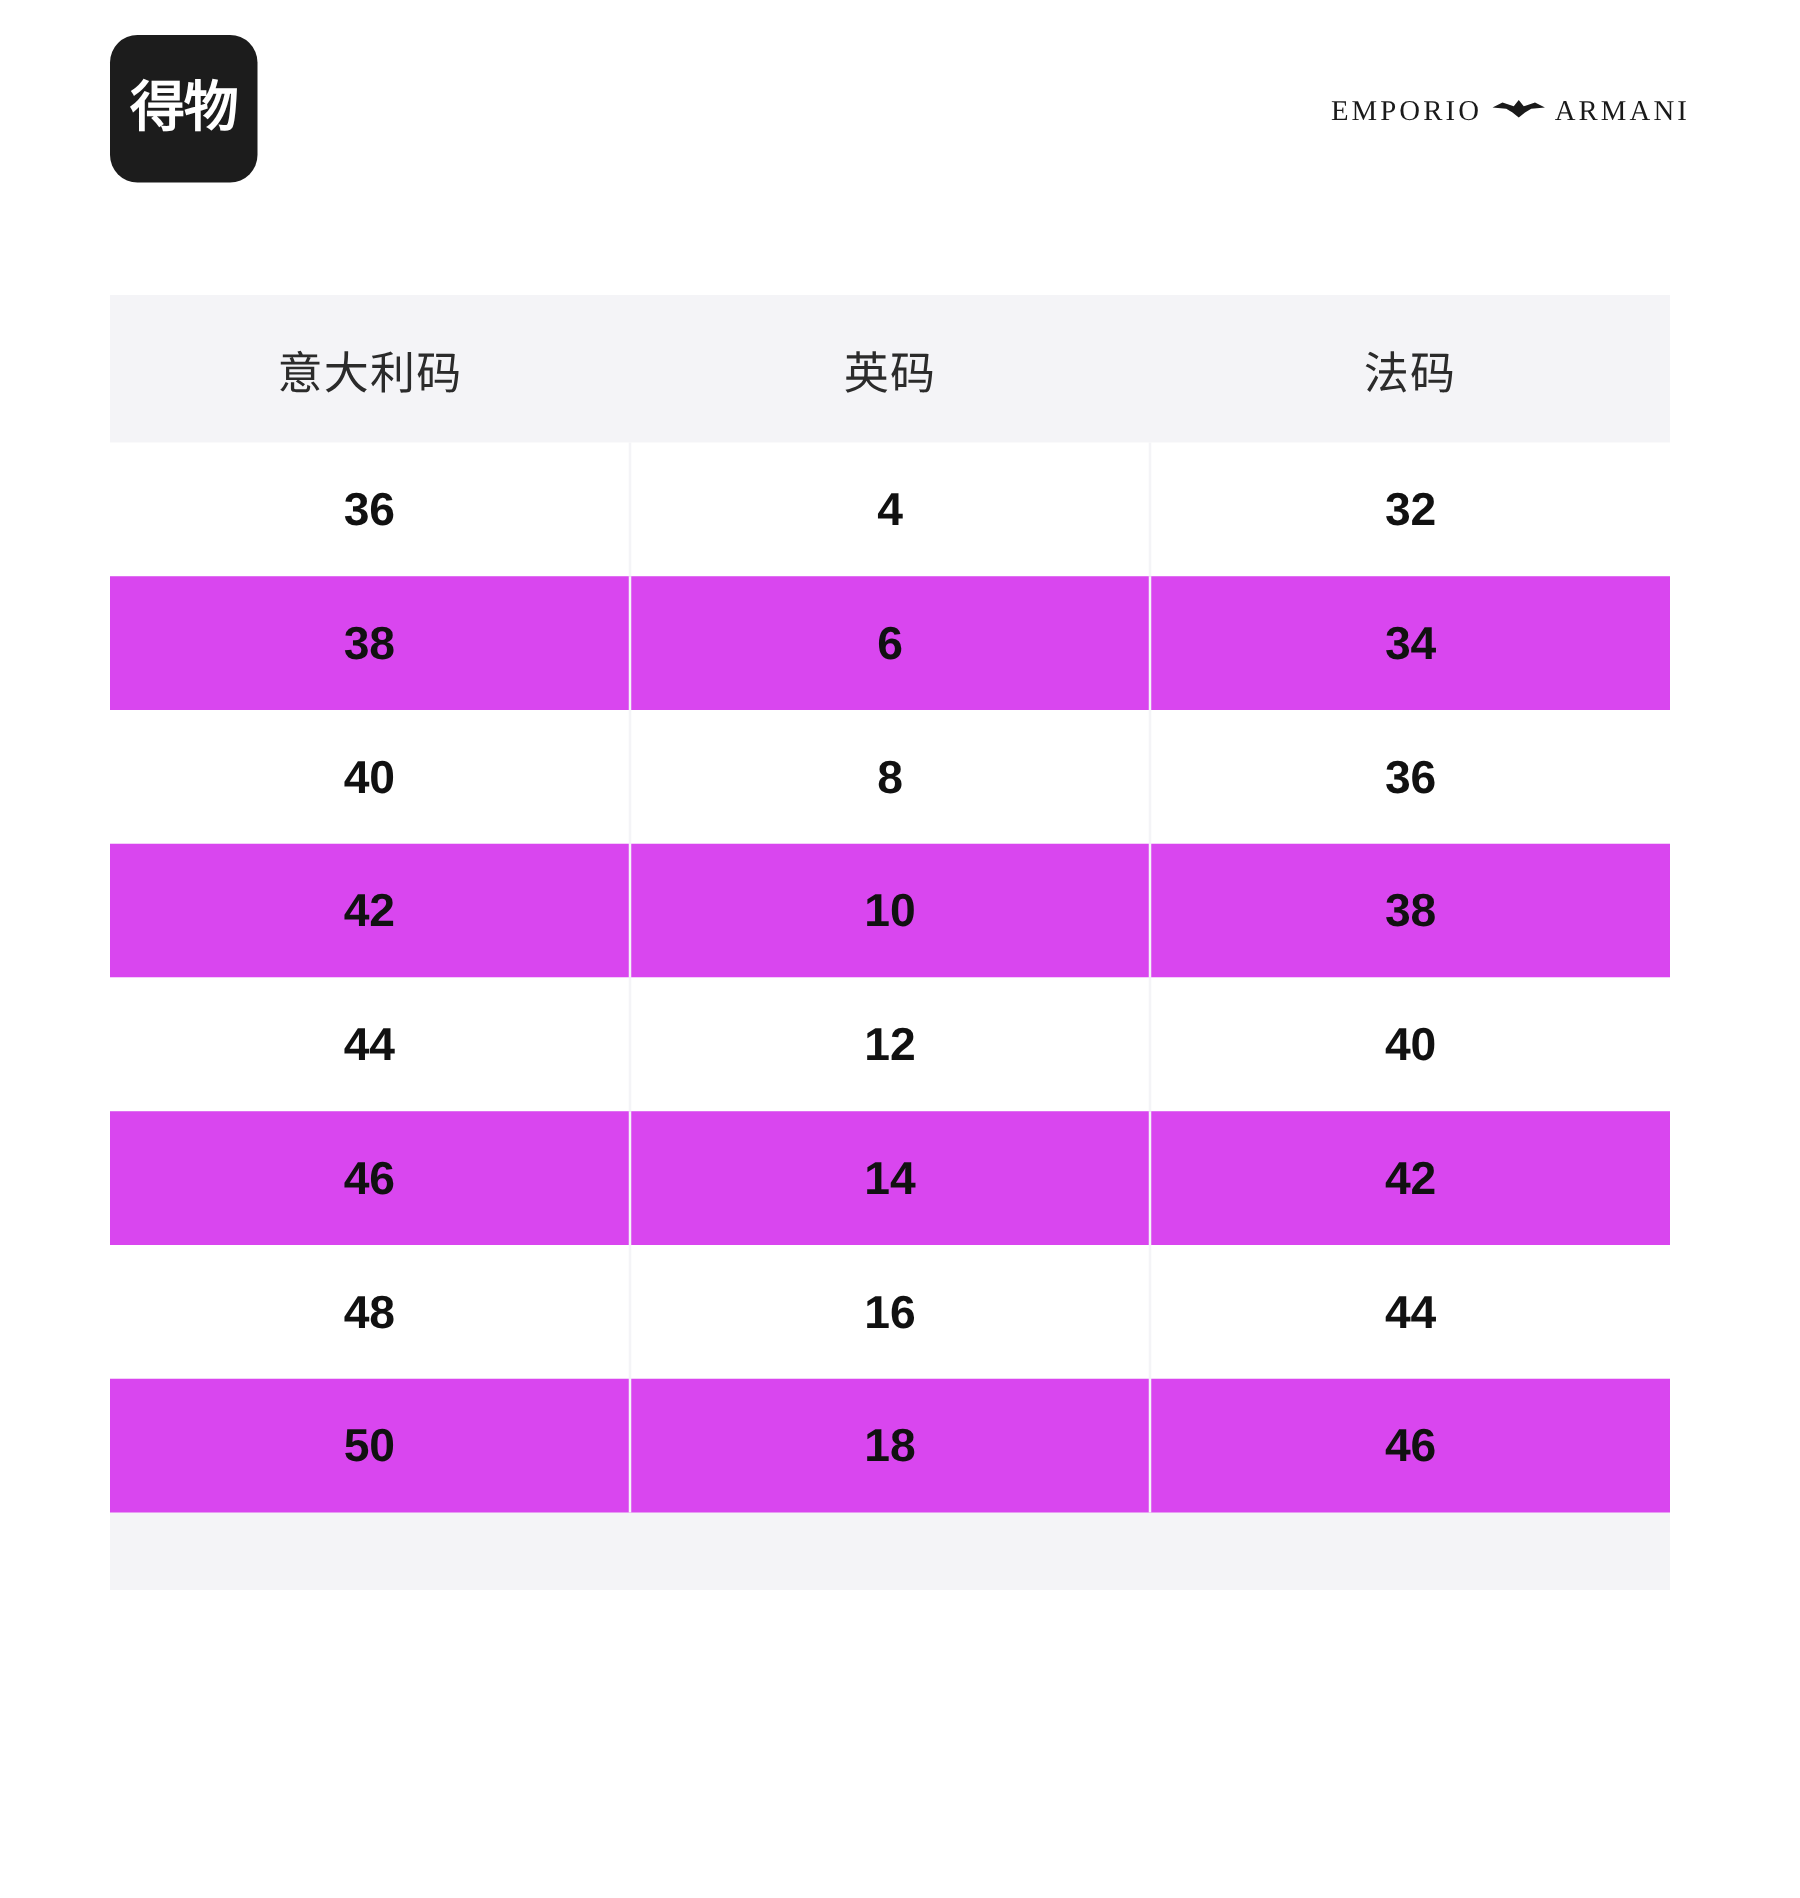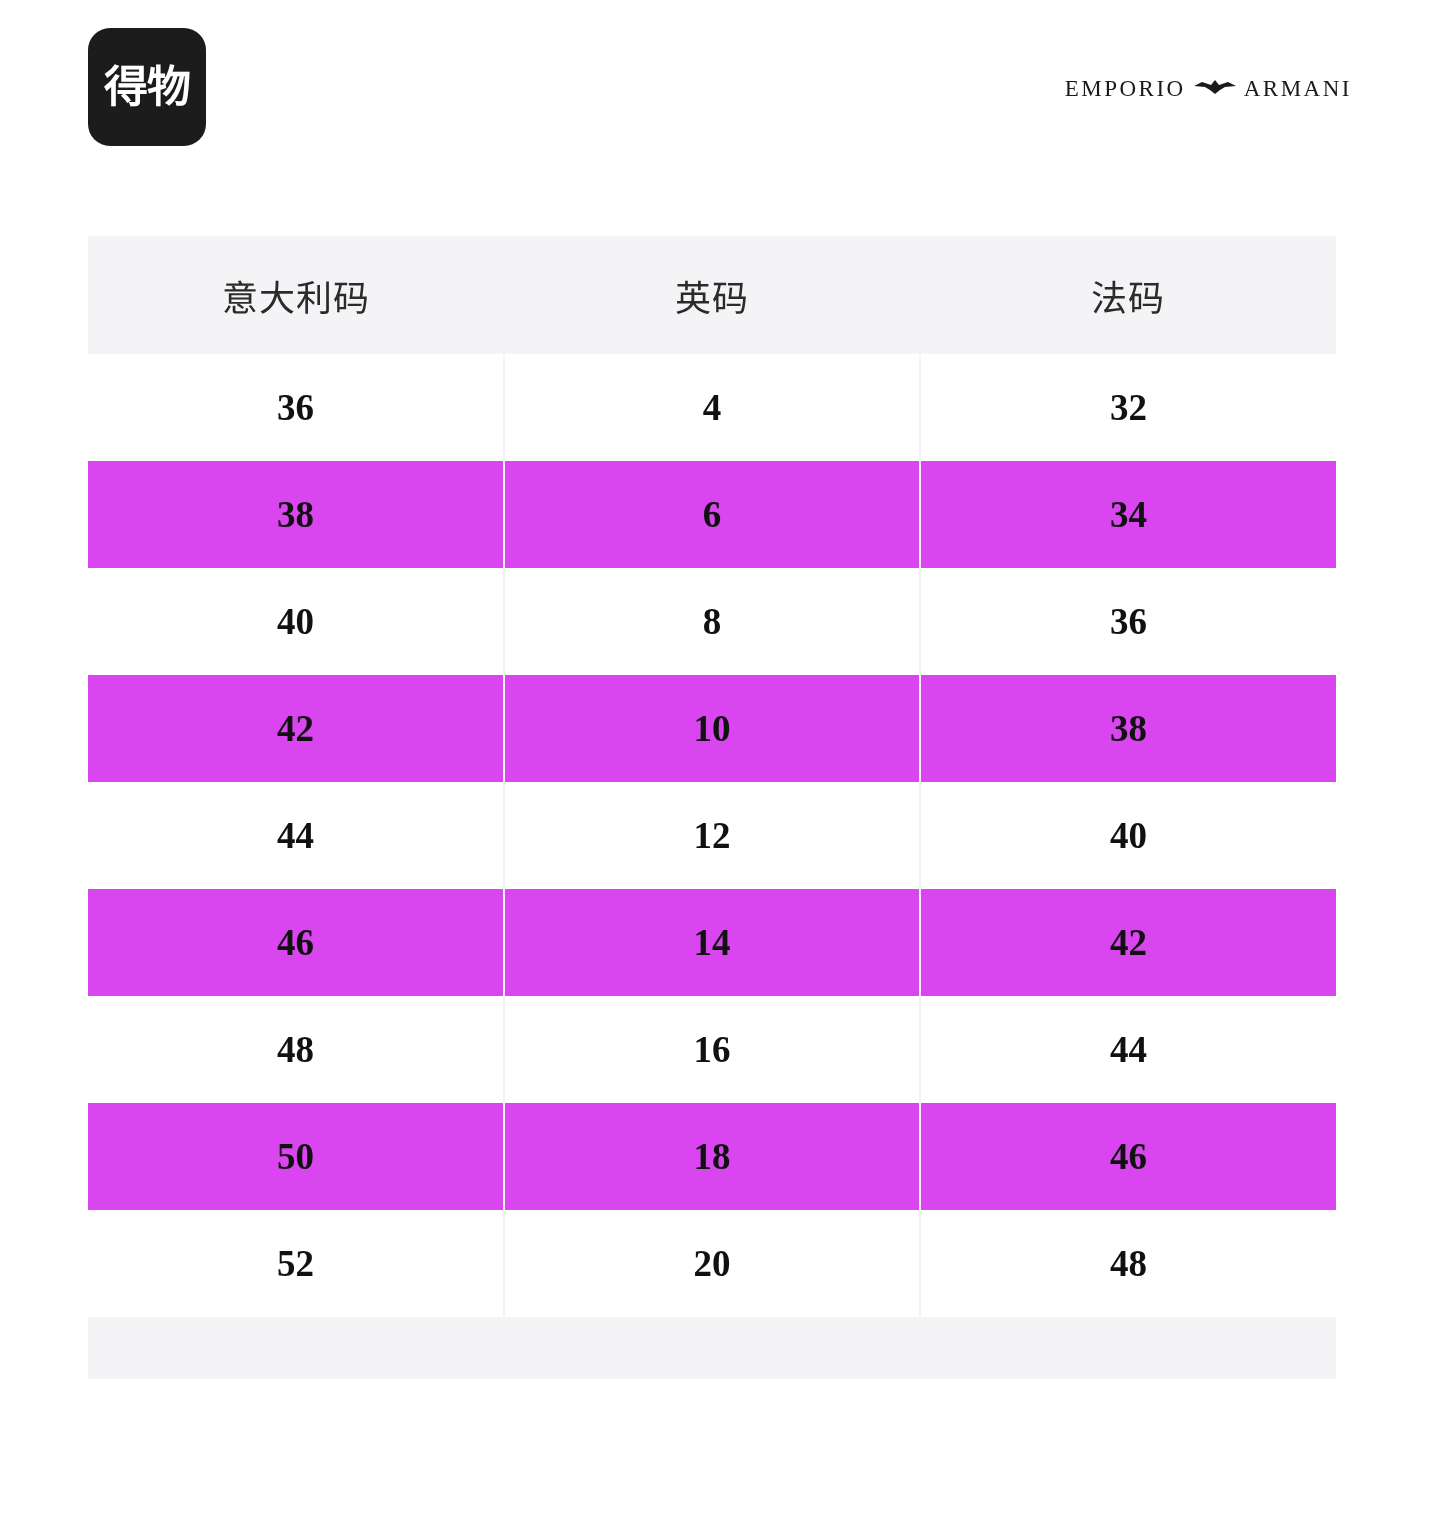--- a/index.html
+++ b/index.html
@@ -96,21 +96,21 @@
     letter-spacing: 1px;
   }
   table.size-table td {
     font-weight: 700;
     font-size: 37px;
     color: #111111;
     height: 105px;
     text-align: center;
     vertical-align: middle;
     border-right: 2px solid #f4f4f7;
-    font-family: Liberation Serif, serif;
+    font-family: Liberation Sans, sans-serif;
   }
   table.size-table td:last-child { border-right: none; }
   table.size-table tbody tr.odd td { background: #ffffff; }
   table.size-table tbody tr.even td { background: #d946ef; }
   .table-foot-pad { height: 62px; }
 </style>
 </head>
 <body>
 
 <div class="header">
@@ -174,21 +174,16 @@
       <tr class="odd">
         <td>48</td>
         <td>16</td>
         <td>44</td>
       </tr>
       <tr class="even">
         <td>50</td>
         <td>18</td>
         <td>46</td>
       </tr>
-      <tr class="odd">
-        <td>52</td>
-        <td>20</td>
-        <td>48</td>
-      </tr>
     </tbody>
   </table>
   <div class="table-foot-pad"></div>
 </div>
 
 </body></html>

